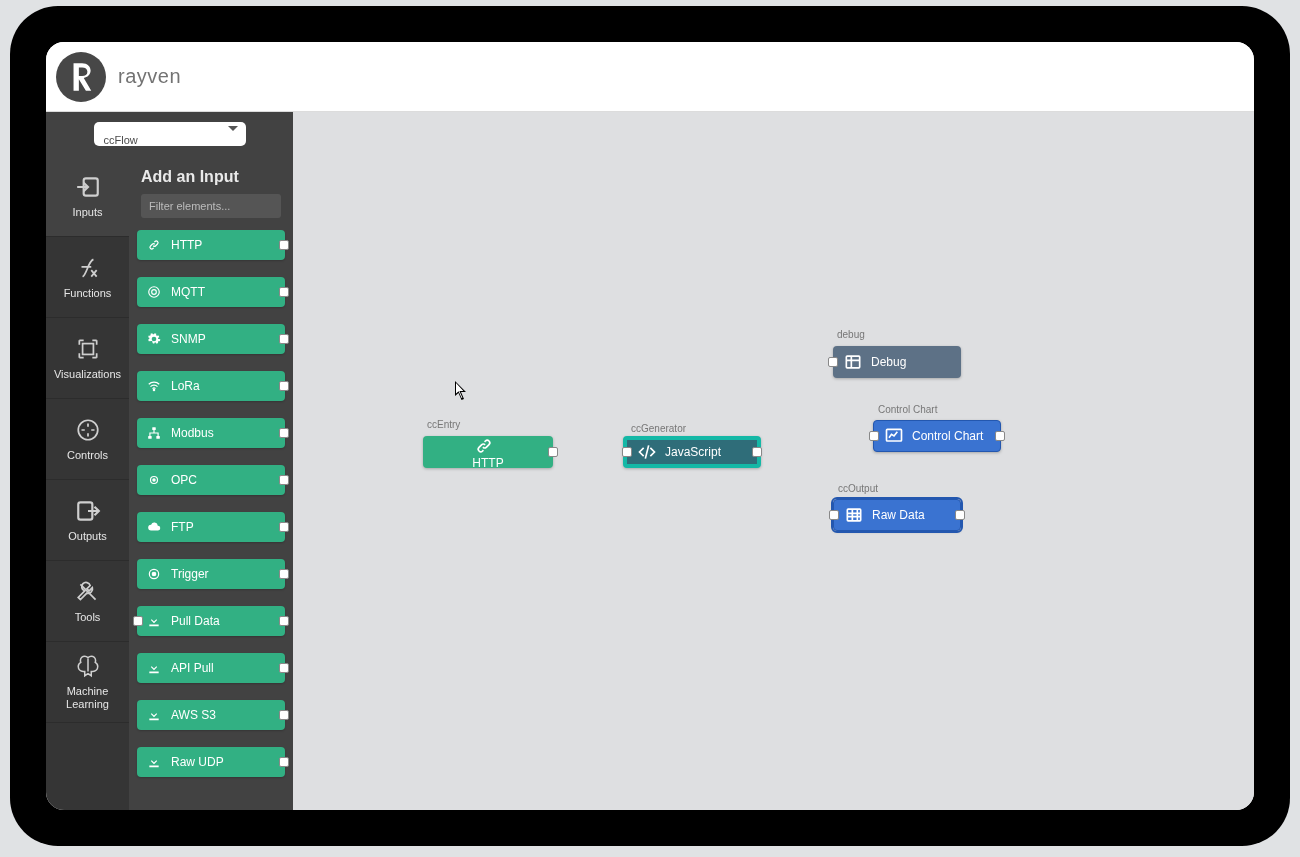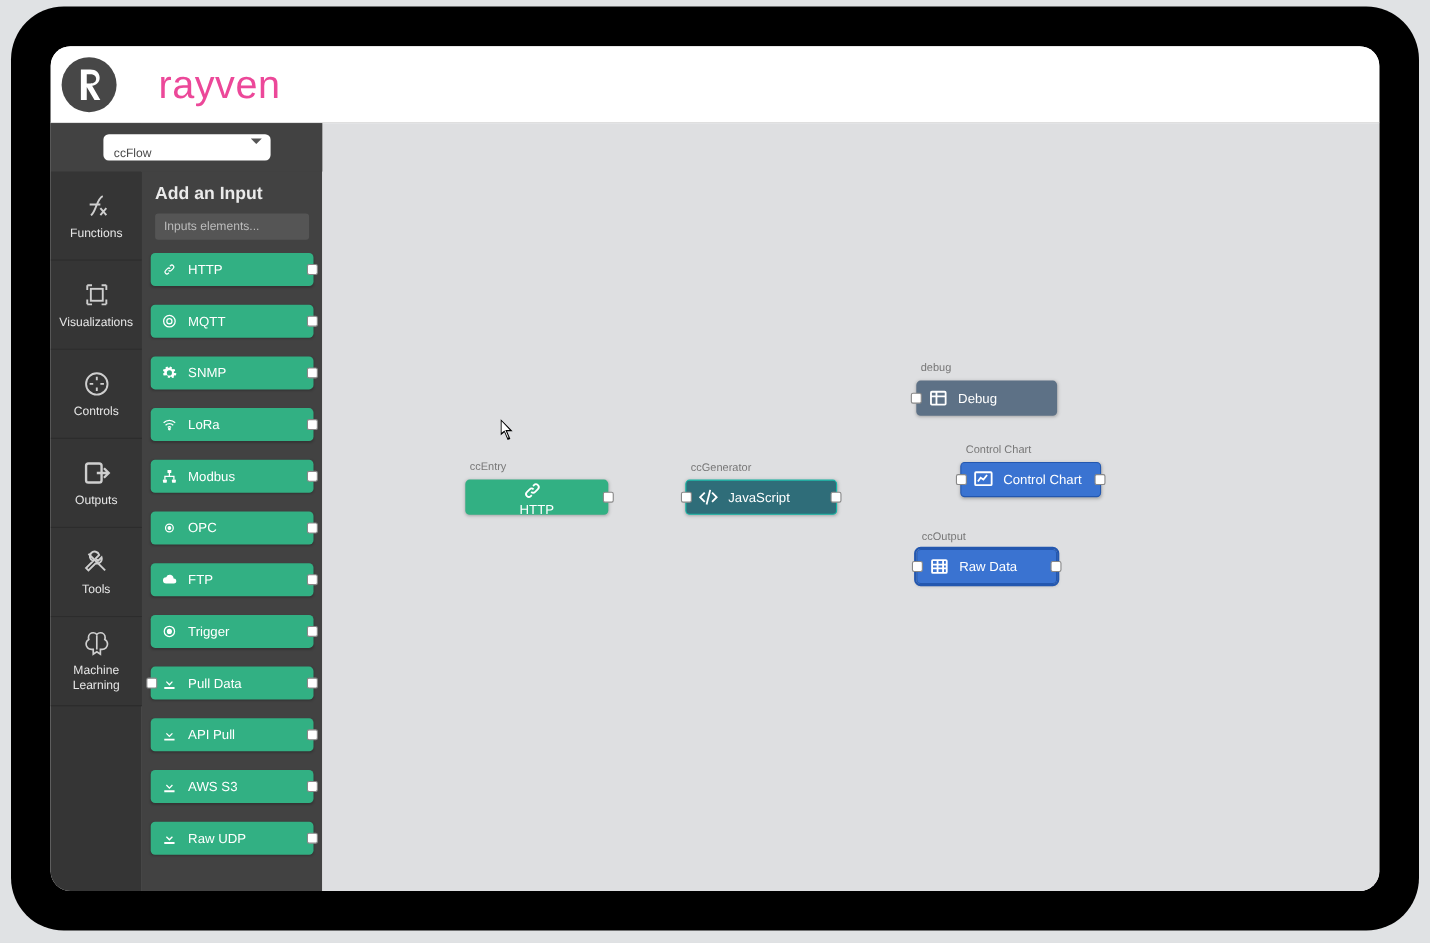--- a/index.html
+++ b/index.html
@@ -43,25 +43,24 @@
     display: flex;
     align-items: center;
     justify-content: center;
     color: #fff;
     font-size: 26px;
     font-weight: 600;
     margin-right: 12px;
   }
   .logo-mark svg { width: 26px; height: 32px; }
   .logo-text {
-    font-size: 36px;
-    color: #ec4899;
+    font-size: 20px;
+    color: #737373;
     font-weight: 400;
     letter-spacing: 0.5px;
-    margin-left: 26px;
   }
 
   .workspace { display: flex; height: calc(100% - 70px); }
 
   
   .sidenav {
     width: 83px;
     background: #353535;
     display: flex;
     flex-direction: column;
@@ -222,21 +221,21 @@
     background: #fff;
     border-radius: 2px;
     border: 1px solid #888;
     top: 50%;
     transform: translateY(-50%);
   }
   .port.in { left: -5px; }
   .port.out { right: -5px; }
 
   .node.green { background: #32b083; width: 130px; }
-  .node.teal  { background: #2f6d79; border:1px solid #14b8a6; width: 138px; }
+  .node.teal  { background: #2f6d79; border:4px solid #14b8a6; width: 138px; }
   .node.slate { background: #5d7186; width: 128px; }
   .node.blue  { background: #3a73d1; border:1px solid #2357af; width: 128px; }
   .node.blue.selected { outline: 2px solid #2357af; }
 
   
   .wires { position: absolute; inset: 0; pointer-events: none; }
   .wires path { stroke: #888; stroke-width: 2; fill: none; }
 
   
   .cursor {
@@ -266,20 +265,29 @@
       <div class="flow-select">
         <span>ccFlow</span>
         <span class="chev"></span>
       </div>
     </div>
 
     <div class="workspace">
 
       <div class="sidenav">
         <div class="nav-items">
+          <div class="nav-item active">
+            <span class="icon">
+              <svg viewBox="0 0 24 24" fill="none" stroke="currentColor" stroke-width="2">
+                  <rect x="8" y="4" width="13" height="16" rx="2"></rect>
+                  <path d="M2 12h10M8 8l4 4-4 4"></path>
+                </svg>
+            </span>
+            <span>Inputs</span>
+          </div>
           <div class="nav-item">
             <span class="icon">
               <svg viewBox="0 0 24 24" fill="none" stroke="currentColor" stroke-width="1.6">
                   <path d="M7 20c4-2 5-14 10-16M6 11h9"></path>
                   <path d="M15 14l5 6M20 14l-5 6"></path>
                 </svg>
             </span>
             <span>Functions</span>
           </div>
           <div class="nav-item">
@@ -326,21 +334,21 @@
                 </svg>
             </span>
             <span style="text-align:center; line-height:1.2;">Machine Learning</span>
           </div>
         </div>
       </div>
 
       <div class="palette">
         <h2>Add an Input</h2>
         <div class="filter-input">
-          <span>Inputs elements...</span>
+          <span>Filter elements...</span>
         </div>
         <div class="palette-list">
 
           <div class="palette-item">
             <span class="pi-icon">
                 <svg viewBox="0 0 24 24" fill="#fff">
                   <path d="M10 14a4 4 0 005.7 0l3-3A4 4 0 1013 5.3l-1 1 1.4 1.4 1-1a2 2 0 112.9 2.9l-3 3a2 2 0 01-2.9 0L10 14zM14 10a4 4 0 00-5.7 0l-3 3A4 4 0 1011 18.7l1-1-1.4-1.4-1 1a2 2 0 11-2.9-2.9l3-3a2 2 0 012.9 0L14 10z"></path>
                 </svg>
               </span>
             <span>HTTP</span>

